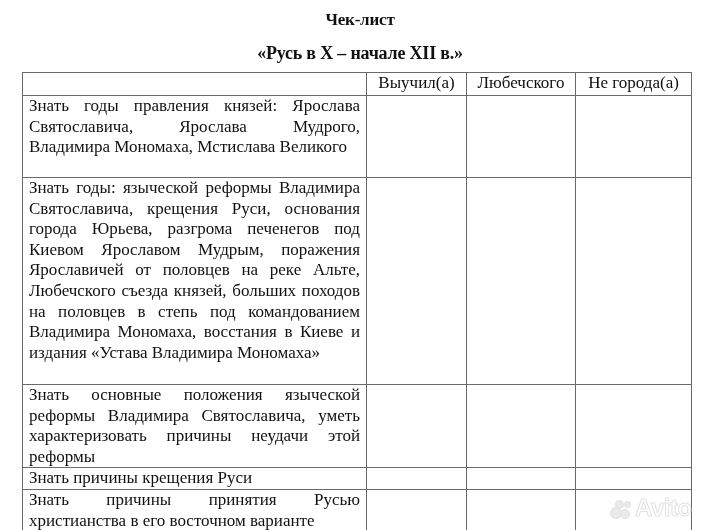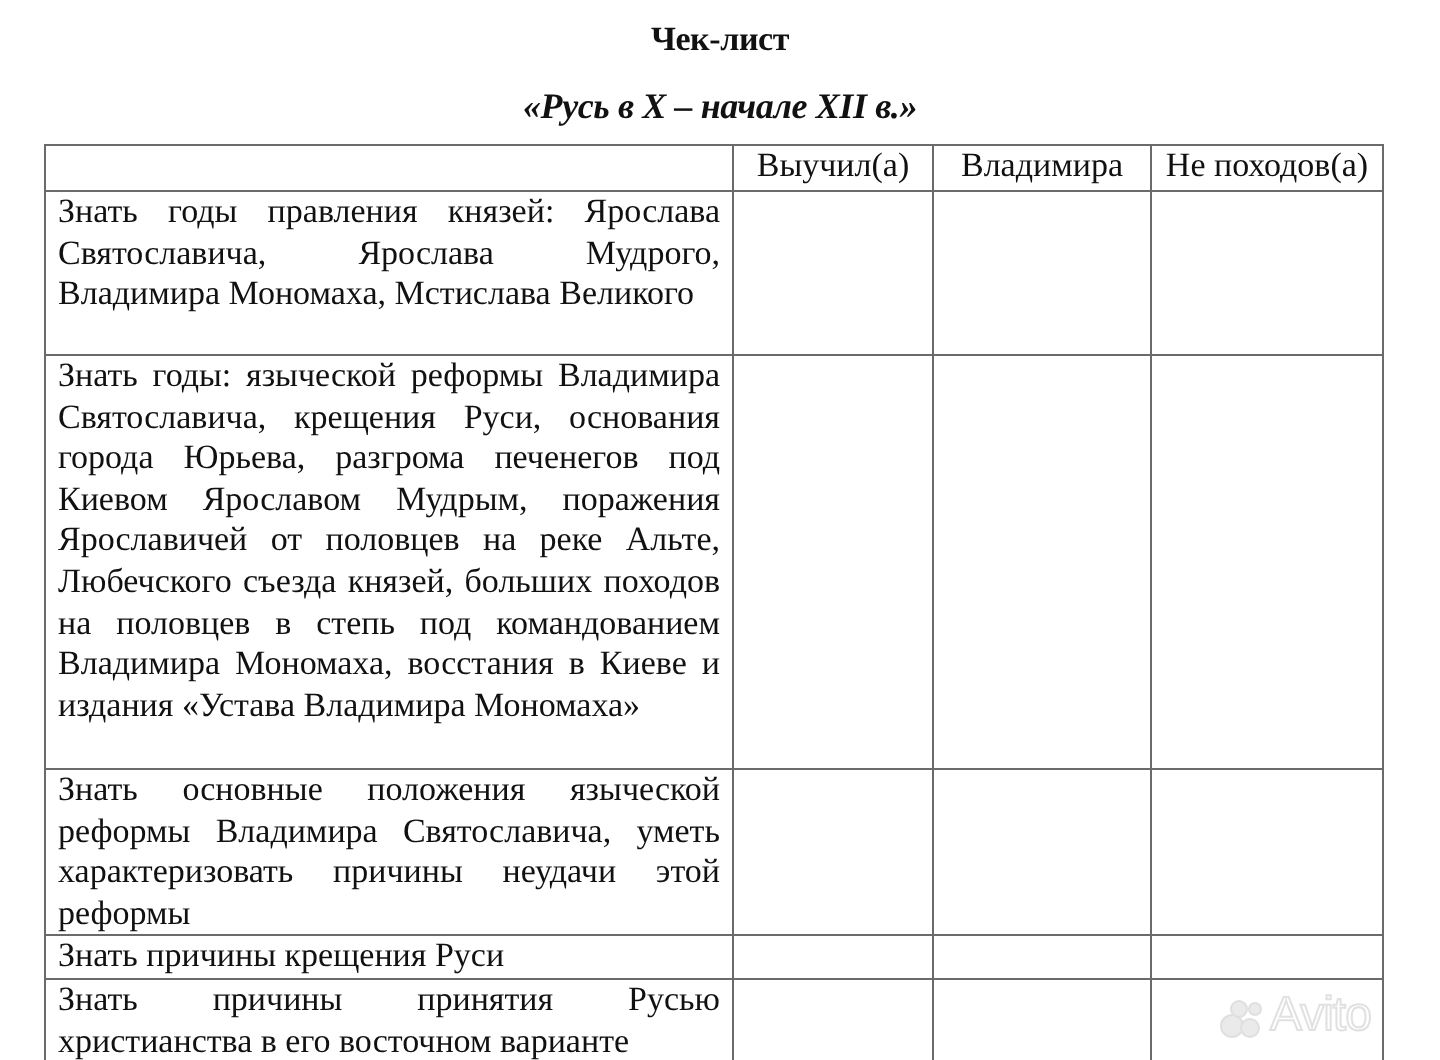--- a/index.html
+++ b/index.html
@@ -18,21 +18,21 @@
     .title {
       position: absolute;
       left: 0;
       width: 720px;
       text-align: center;
       font-weight: bold;
       font-size: 17px;
       letter-spacing: -0.2px;
     }
     .title-1 { top: 10px; }
-    .title-2 { top: 43px; font-size: 18px; font-style: italic; }
+    .title-2 { top: 43px; font-size: 18px; }
 
     table.checklist {
       position: absolute;
       left: 22px;
       top: 72px;
       border-collapse: collapse;
       table-layout: fixed;
       width: 669px;
     }
     table.checklist td, table.checklist th {
@@ -94,21 +94,21 @@
       background: #d9d9d9;
       border: 1px solid #c6c6c6;
     }
     .watermark .d1 { width: 10px; height: 10px; left: 0; top: 10px; }
     .watermark .d2 { width: 8px; height: 8px; left: 10px; top: 12px; }
     .watermark .d3 { width: 7px; height: 7px; left: 5px; top: 3px; }
     .watermark .d4 { width: 5px; height: 5px; left: 14px; top: 4px; }
     .watermark .wm-text {
       font-family: "Liberation Sans", "DejaVu Sans", sans-serif;
       font-size: 24px;
-      font-weight: normal;
+      font-weight: bold;
       color: #ffffff;
       -webkit-text-stroke: 1px #c9c9c9;
       letter-spacing: -0.5px;
     }
   </style>
 </head>
 <body>
 
 <div class="title title-1">Чек-лист</div>
 <div class="title title-2">«Русь в X – начале XII в.»</div>
@@ -117,22 +117,22 @@
   <colgroup>
     <col class="c-topic">
     <col class="c-learned">
     <col class="c-unsure">
     <col class="c-notlearned">
   </colgroup>
   <thead>
     <tr>
       <th class="head head-empty"></th>
       <th class="head">Выучил(а)</th>
-      <th class="head">Владимира</th>
-      <th class="head">Не походов(а)</th>
+      <th class="head">Любечского</th>
+      <th class="head">Не города(а)</th>
     </tr>
   </thead>
   <tbody>
     <tr class="r1">
       <td class="topic">Знать годы правления князей: Ярослава Святославича, Ярослава Мудрого, Владимира Мономаха, Мстислава Великого</td>
       <td class="mark"></td>
       <td class="mark"></td>
       <td class="mark"></td>
     </tr>
     <tr class="r2">

